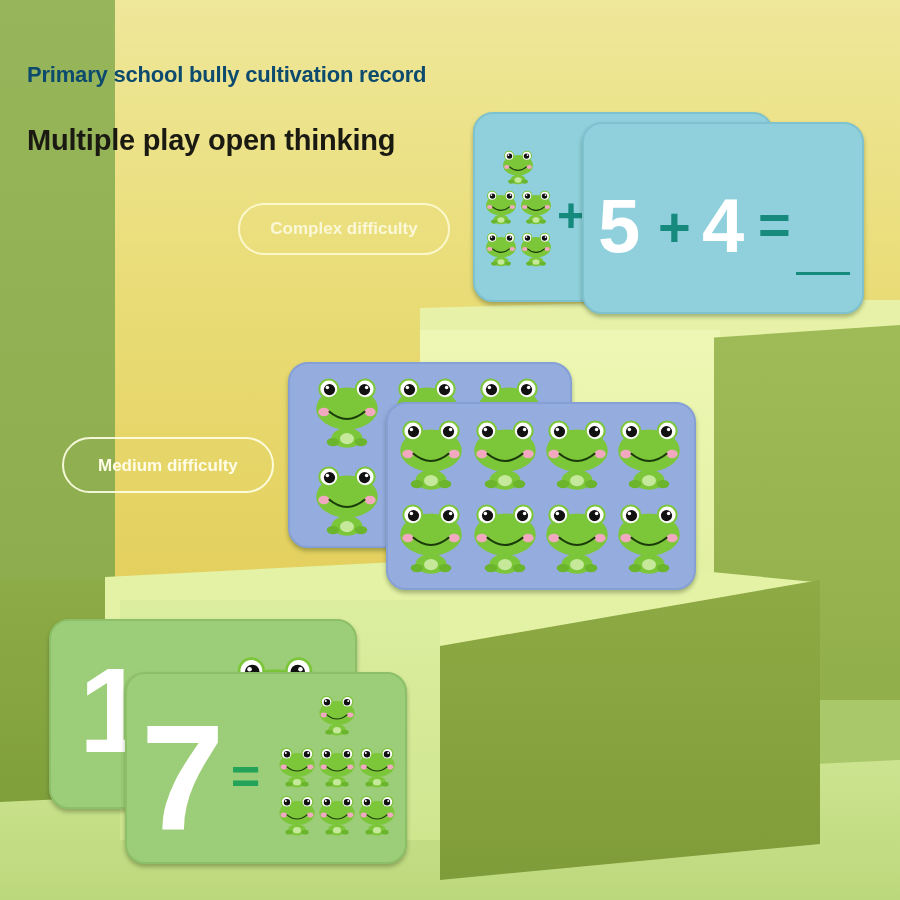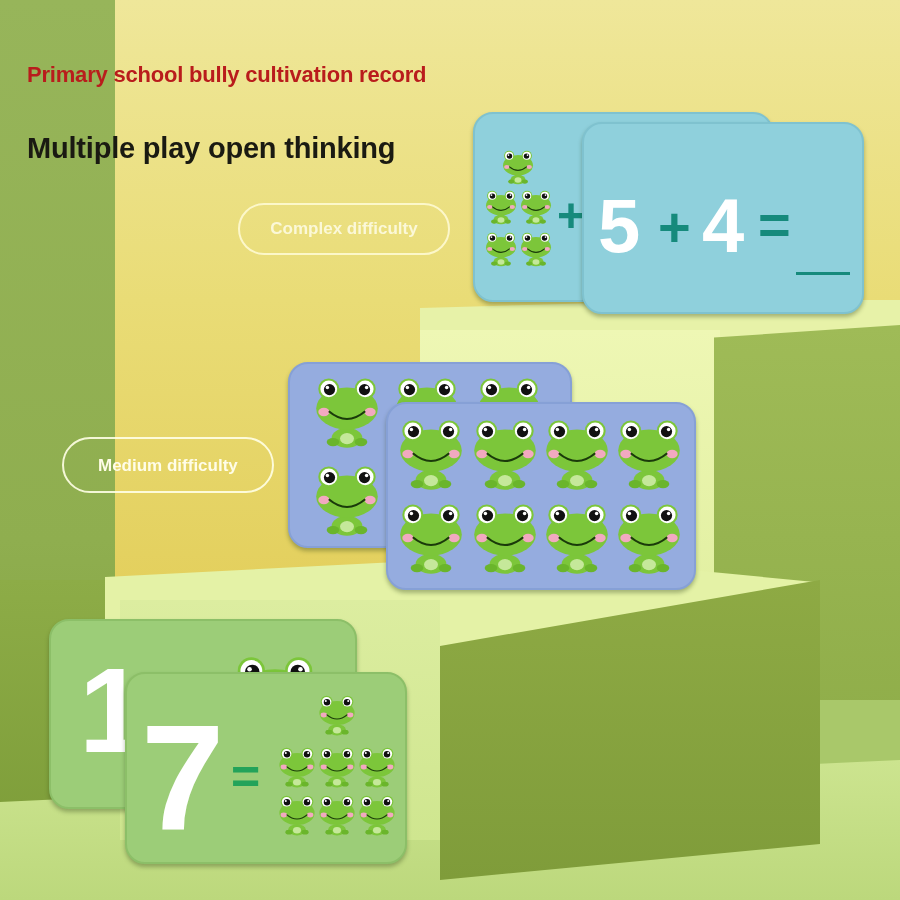--- a/index.html
+++ b/index.html
@@ -17,22 +17,22 @@
 
   
   .blk2-top { position: absolute; left: 105px; top: 555px; width: 715px; height: 110px; background: #e4f2a6; clip-path: polygon(0 20%, 60% 0, 100% 25%, 63% 100%, 0 100%); }
   .blk2-front { position: absolute; left: 120px; top: 600px; width: 320px; height: 240px; background: linear-gradient(180deg,#dcedA0,#cfe68f); }
   .blk2-side { position: absolute; left: 440px; top: 580px; width: 380px; height: 300px; background: linear-gradient(180deg,#8eaa44,#7f9c3a); clip-path: polygon(0 22%, 100% 0, 100% 88%, 0 100%); }
   .floor { position: absolute; left: 0; top: 760px; width: 900px; height: 140px; background: linear-gradient(180deg,#cce48f,#bcd87c); clip-path: polygon(0 30%, 100% 0, 100% 100%, 0 100%); }
   .floor-right { position: absolute; left: 820px; top: 700px; width: 80px; height: 200px; background: #a9c86a; }
   .left-bottom-dark { position: absolute; left: 0; top: 580px; width: 120px; height: 320px; background: linear-gradient(180deg,#8dac47,#7a9a36); clip-path: polygon(0 0, 100% 0, 100% 100%, 0 100%); }
 
   
-  .title-1 { position: absolute; left: 27px; top: 62px; font-size: 22px; font-weight: bold; color: #b91c1c; letter-spacing: -0.2px; }
-  .title-2 { position: absolute; left: 27px; top: 132px; font-size: 29px; font-weight: bold; color: #1a1a12; letter-spacing: -0.2px; }
+  .title-1 { position: absolute; left: 27px; top: 62px; font-size: 22px; font-weight: bold; color: #0c4a6e; letter-spacing: -0.2px; }
+  .title-2 { position: absolute; left: 27px; top: 124px; font-size: 29px; font-weight: bold; color: #1a1a12; letter-spacing: -0.2px; }
 
   
   .pill { position: absolute; border: 2.5px solid rgba(255,255,230,0.9); border-radius: 40px; color: #fffde8; font-weight: bold; display: flex; align-items: center; justify-content: center; }
   .pill-complex { left: 238px; top: 203px; width: 212px; height: 52px; font-size: 17px; color: #fbf8d8; border-color: rgba(255,252,215,0.85); }
   .pill-medium { left: 62px; top: 437px; width: 212px; height: 56px; font-size: 17px; justify-content: flex-start; padding-left: 34px; line-height: 21px; }
   .pill-easy { left: 450px; top: 724px; width: 213px; height: 52px; font-size: 17px; }
 
   
   .card { position: absolute; border-radius: 20px; box-shadow: 0 3px 4px rgba(40,60,20,0.35); overflow: hidden; }
   .card-blue { background: #8fd0dc; border: 2px solid #7fc2cf; }

